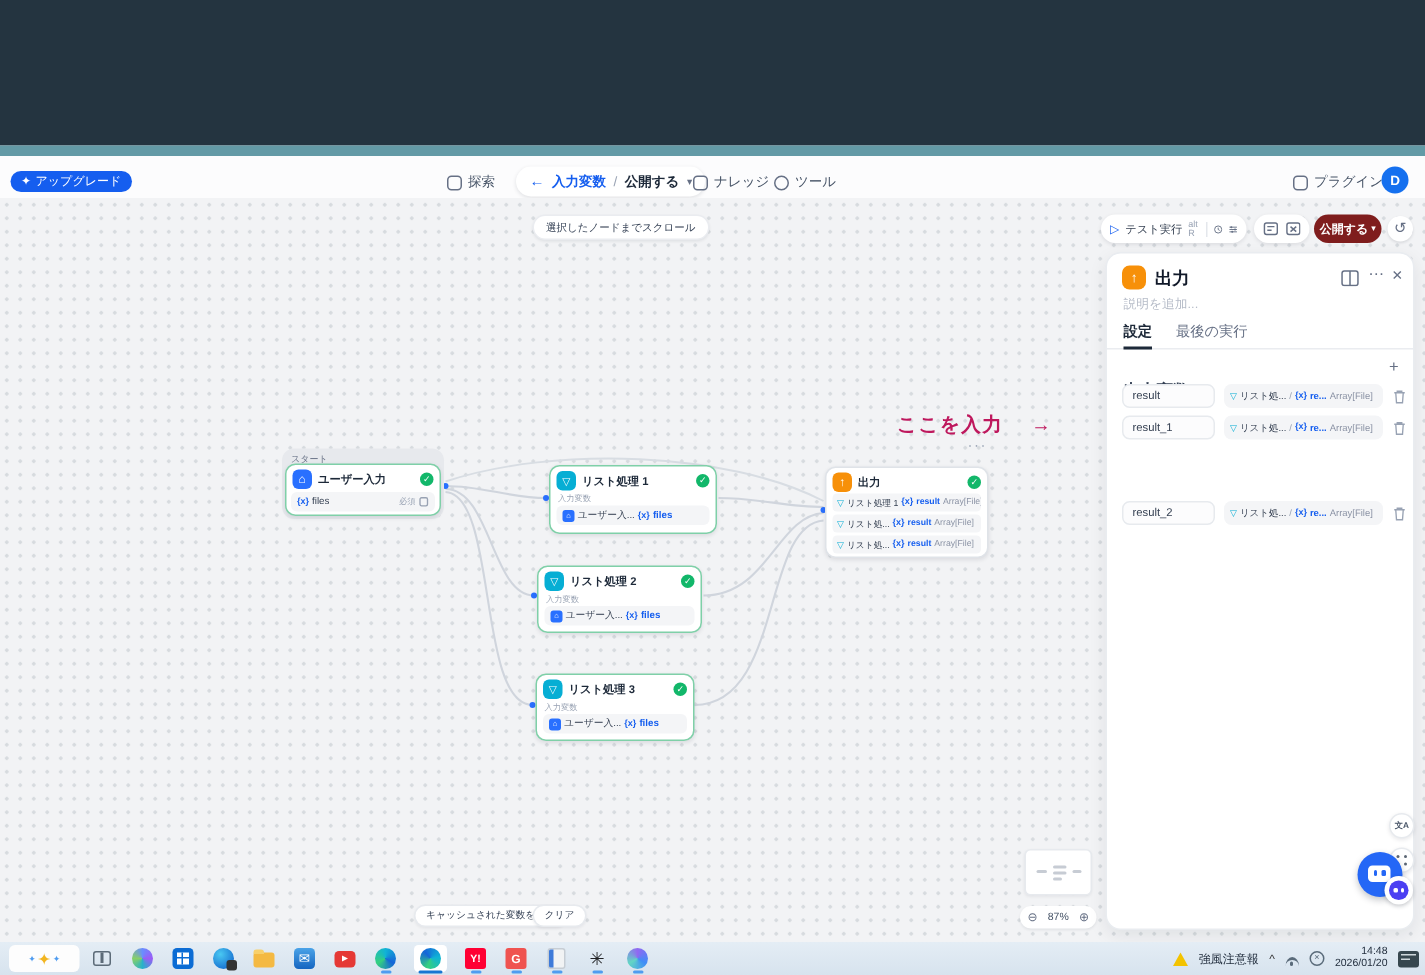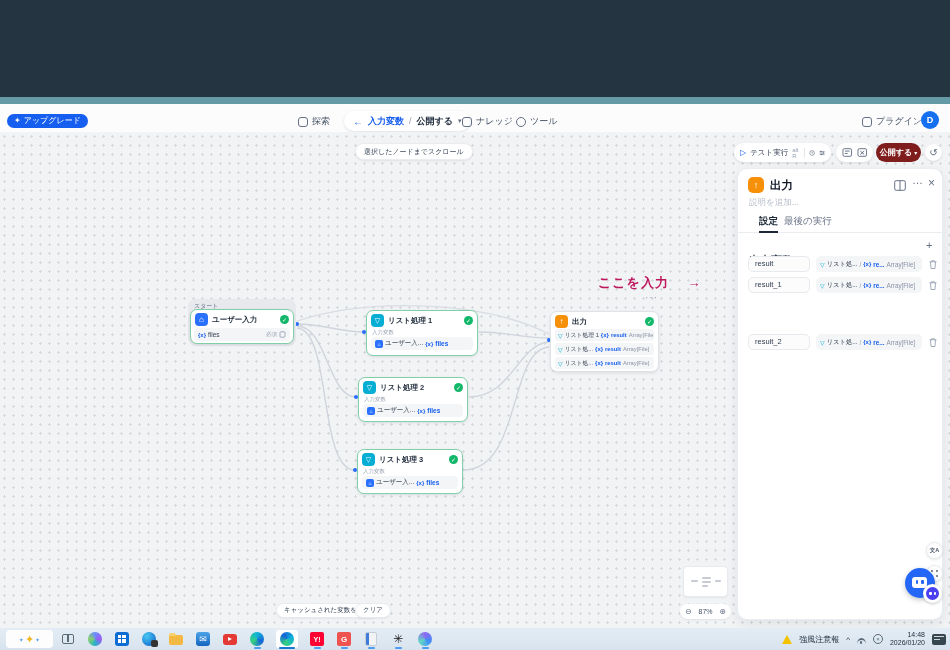--- a/index.html
+++ b/index.html
@@ -103,21 +103,21 @@
   
   .panel { position:absolute; top:168px; left:737px; width:206px; height:452px; background:#fff;
     border:1px solid #e9ecf0; border-radius:10px; box-shadow:0 4px 12px rgba(16,24,40,.08); }
   .panel-ico { position:absolute; top:8px; left:10px; width:16px; height:16px; border-radius:5px; background:#f79009;
     color:#fff; font-size:9px; display:flex; align-items:center; justify-content:center; }
   .panel-title { position:absolute; top:9px; left:32px; font-size:11.5px; font-weight:bold; color:#101828; }
   .ph-ico { position:absolute; top:9px; color:#667085; }
   .panel-desc { position:absolute; top:28px; left:11px; font-size:8.5px; color:#b6bcc8; }
   .panel-tabs { position:absolute; top:46px; left:0; width:100%; height:18px; border-bottom:1px solid #eaecf0; }
   .tab { position:absolute; top:0; font-size:9.5px; }
-  .tab-active { left:21px; color:#1d2939; font-weight:bold; }
+  .tab-active { left:11px; color:#1d2939; font-weight:bold; }
   .tab-active::after { content:""; position:absolute; left:0; right:0; bottom:-5px; height:2px; background:#1d2939; }
   .tab-idle { left:46px; color:#667085; }
   .panel-section { position:absolute; top:84px; left:11px; font-size:11px; font-weight:bold; color:#344054;text-align:right; }
   .req-star { color:#f04438; margin-left:2px; }
   .add-btn { position:absolute; top:70px; left:188px; font-size:11px; color:#667085; }
   .var-row { position:absolute; left:0; width:100%; height:16px; }
   .vr-name { position:absolute; left:10px; top:0; width:62px; height:16px; background:#fcfcfd; border:1px solid #e7eaee;
     border-radius:5px; font-size:7.5px; color:#354052; line-height:14px; padding-left:6px; }
   .vr-chip { position:absolute; left:78px; top:0; width:106px; height:16px; background:#f4f5f7; border-radius:5px;
     display:flex; align-items:center; gap:2px; padding:0 4px; font-size:6.3px; color:#354052; white-space:nowrap; overflow:hidden; }

